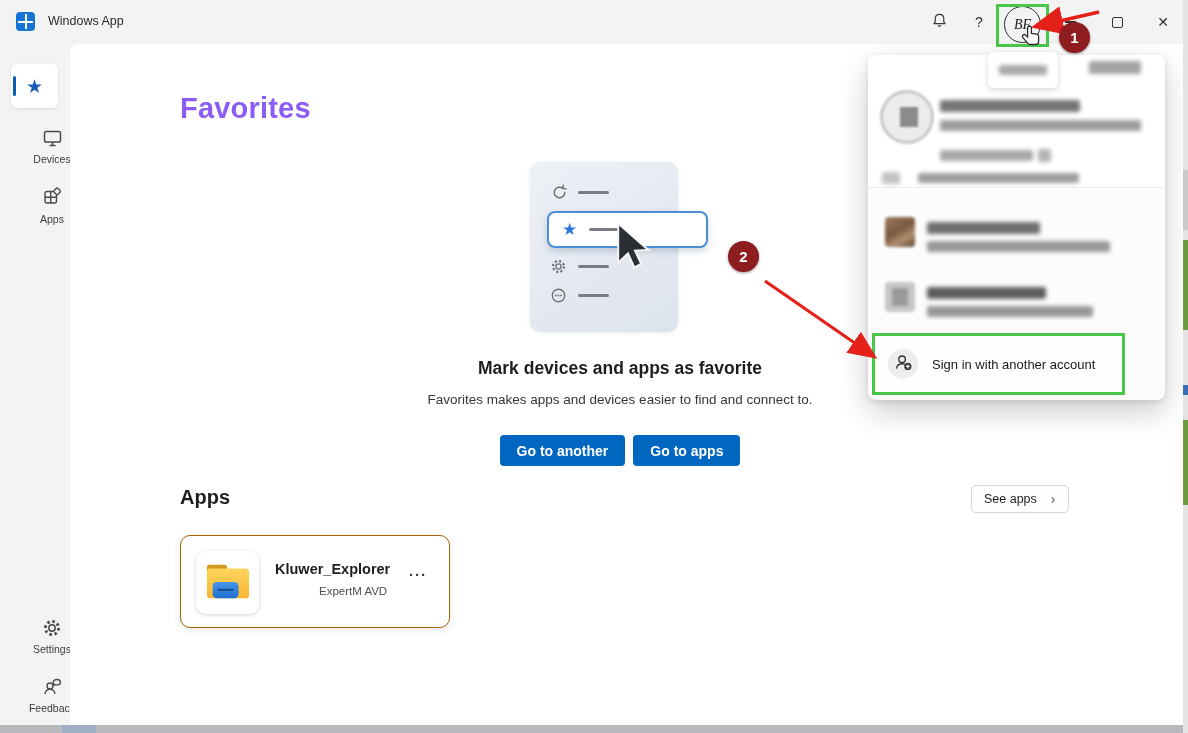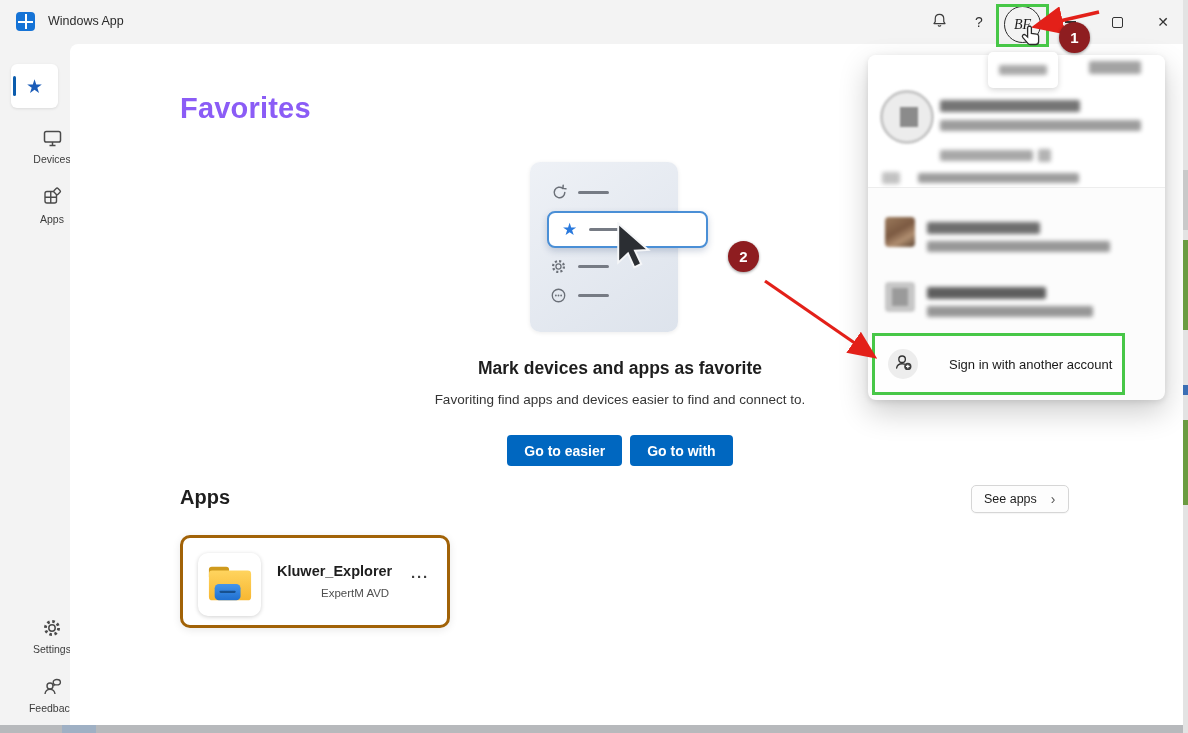--- a/index.html
+++ b/index.html
@@ -49,21 +49,21 @@
   .empty-sub { margin-top:13px; font-size:13.5px; color:#353535; }
   .btn-row { position:absolute; left:250px; top:391px; width:600px; display:flex; justify-content:center; gap:8px; }
   .btn-blue { height:31px; background:#0067c0; color:#fff; font-weight:700; font-size:14px; border:none; border-radius:4px;
               padding:0 17px; display:flex; align-items:center; font-family:"Liberation Sans",sans-serif; }
 
   
   .apps-h { position:absolute; left:110px; top:442px; font-size:20px; font-weight:700; color:#1e1e1e; }
   .see-apps { position:absolute; left:901px; top:441px; height:27px; background:#fdfdfd; border:1px solid #d6d6d6; border-radius:5px;
               display:flex; align-items:center; padding:13px 12px; gap:14px; font-size:12.5px; color:#1e1e1e; box-shadow:0 1px 1px rgba(0,0,0,.04); }
   .see-chev { font-size:14px; color:#555; }
-  .app-card { position:absolute; left:110px; top:491px; width:270px; height:93px; background:#fff; border:3px solid #a16207;
+  .app-card { position:absolute; left:110px; top:491px; width:270px; height:93px; background:#fff; border:1px solid #a16207;
               border-radius:10px; box-shadow:0 2px 8px rgba(0,0,0,.09); }
   .folder-tile { position:absolute; left:15px; top:15px; width:63px; height:63px; background:#fff; border-radius:10px;
                  box-shadow:0 1px 4px rgba(0,0,0,.18); display:flex; align-items:center; justify-content:center; }
   .card-title { position:absolute; left:94px; top:25px; font-size:14.5px; font-weight:700; color:#1e1e1e; }
   .card-sub { position:absolute; left:94px; top:49px; font-size:11.5px; color:#4f4f4f;margin-left:44px; }
   .card-menu { position:absolute; left:228px; top:30px; font-size:15px; font-weight:700; color:#3d3d3d; letter-spacing:1px; }
 
   
   .acct-panel { position:absolute; left:868px; top:55px; width:297px; height:345px; background:#fcfcfc; border-radius:8px;
                 box-shadow:0 12px 30px rgba(0,0,0,.20), 0 2px 6px rgba(0,0,0,.10); }
@@ -76,21 +76,21 @@
                   border:3px solid #c7c7c7; background:#ececec; filter:blur(1.2px); }
   .acct1-letter { position:absolute; left:17px; top:14px; width:18px; height:20px; background:#8b8b8b; }
   .photo-avatar { position:absolute; width:30px; height:30px; border-radius:4px; filter:blur(1.6px);
                   background:linear-gradient(150deg,#9b7a5c 0%, #7c5a42 45%, #b08e70 70%, #5d4533 100%); }
   .gray-avatar { position:absolute; width:30px; height:30px; border-radius:4px; filter:blur(1.6px); background:#c7c7c7; }
   .gray-avatar:before { content:""; position:absolute; left:7px; top:6px; width:16px; height:18px; background:#9a9a9a; }
   .signin-box { position:absolute; left:4px; top:278px; width:253px; height:62px; border:3px solid #47c747; background:#fefefe;
                 display:flex; align-items:center; }
   .signin-ico-circ { width:30px; height:30px; border-radius:50%; background:#ededed; margin-left:13px;
                      display:flex; align-items:center; justify-content:center; }
-  .signin-label { margin-left:31px; font-size:13px; color:#191919; }
+  .signin-label { margin-left:14px; font-size:13px; color:#191919; }
 
   
   .badge { position:absolute; width:31px; height:31px; border-radius:50%; background:#8e1d20;
            box-shadow:0 1px 3px rgba(0,0,0,.4); color:#fff; font-size:15px; font-weight:700;
            display:flex; align-items:center; justify-content:center; z-index:60; }
   .overlay-svg { position:absolute; left:0; top:0; z-index:55; pointer-events:none; }
 
   
   .bottom-strip { position:absolute; left:0; top:725px; width:1188px; height:8px; background:#b7b9bc; }
   .bottom-accent { position:absolute; left:62px; top:725px; width:34px; height:8px; background:#9fb0c4; }
@@ -221,25 +221,25 @@
     </div>
 
     <span style="position:absolute; left:542px; top:178px; z-index:5;">
       <svg width="46" height="56" viewBox="0 0 32 40">
           <path d="M4 1 L4 29 L11 22.5 L15.5 32.5 L20.5 30 L16 20.5 L25.5 20 Z" fill="#2b2e33" stroke="#f5f6f8" stroke-width="1.4"></path>
         </svg>
     </span>
 
     <div class="empty-wrap">
       <div class="empty-title">Mark devices and apps as favorite</div>
-      <div class="empty-sub">Favoriting find apps and devices easier to find and connect to.</div>
+      <div class="empty-sub">Favorites makes apps and devices easier to find and connect to.</div>
     </div>
     <div class="btn-row">
-      <button class="btn-blue">Go to easier</button>
-      <button class="btn-blue">Go to with</button>
+      <button class="btn-blue">Go to another</button>
+      <button class="btn-blue">Go to apps</button>
     </div>
 
     <div class="apps-h">Apps</div>
     <div class="see-apps">
       <span>See apps</span>
       <span class="see-chev">›</span>
     </div>
 
     <div class="app-card">
       <div class="folder-tile">

